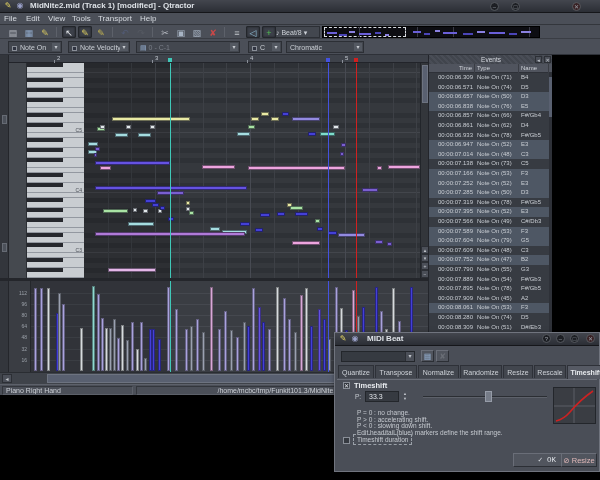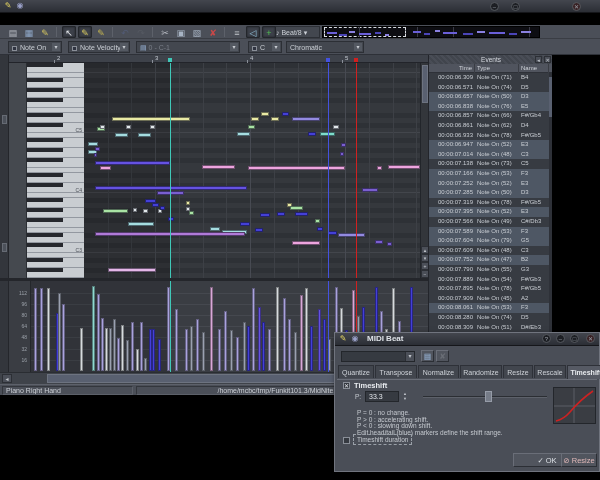--- a/index.html
+++ b/index.html
@@ -114,25 +114,34 @@
   #dur-box{border:1px dashed #9aa0a8;padding:1px 3px;}
 </style>
 </head>
 <body>
 
 <div id="screen">
 
   <div class="abs" id="titlebar">
     <span class="abs tb-ico" style="left:3px;color:#e0d060;">✎</span>
     <span class="abs tb-ico" style="left:15px;color:#9aa0c8;">◉</span>
+    <span class="abs" id="title-text">MidNite2.mid (Track 1) [modified] - Qtractor</span>
     <span class="abs winbtn" style="left:490px;">–</span>
     <span class="abs winbtn" style="left:511px;">□</span>
     <span class="abs winbtn" style="left:572px;background:#3a2326;">✕</span>
   </div>
 
+  <div class="abs" id="menubar">
+      <div class="menu-item" style="left: 4px;">File</div>
+      <div class="menu-item" style="left: 26px;">Edit</div>
+      <div class="menu-item" style="left: 48px;">View</div>
+      <div class="menu-item" style="left: 72px;">Tools</div>
+      <div class="menu-item" style="left: 98px;">Transport</div>
+      <div class="menu-item" style="left: 140px;">Help</div>
+    </div>
 
   <div class="abs" id="toolbar1">
     <div class="abs" id="snap-combo">♪ Beat/8 ▾</div>
     <div class="abs" id="thumbnail">
       <div class="abs" id="thumb-sel"></div>
     <div class="abs" style="left: 36px; top: 0px; width: 1px; height: 10px; background: rgb(58, 58, 70);"></div>
         <div class="abs" style="left: 94px; top: 0px; width: 1px; height: 10px; background: rgb(58, 58, 70);"></div>
         <div class="abs" style="left: 130px; top: 0px; width: 1px; height: 10px; background: rgb(58, 58, 70);"></div>
         <div class="abs" style="left: 206px; top: 0px; width: 1px; height: 10px; background: rgb(58, 58, 70);"></div>
         <div class="abs" style="left: 4px; top: 5px; width: 10px; height: 2px; background: rgb(106, 95, 216);"></div>
@@ -806,17 +815,17 @@
     <div id="dlg-help" style="position: absolute;">
         <div class="dlg-text" style="left: 22px; top: 76px;">P = 0 : no change.</div>
         <div class="dlg-text" style="left: 22px; top: 82.5px;">P &gt; 0 : accelerating shift.</div>
         <div class="dlg-text" style="left: 22px; top: 89px;">P &lt; 0 : slowing down shift.</div>
         <div class="dlg-text" style="left: 22px; top: 95.5px;">Edit head/tail (blue) markers define the shift range.</div>
       </div>
 
     <div class="abs chk" style="left:8px;top:104px;"></div>
     <span class="abs dlg-text" id="dur-box" style="left:18px;top:101px;">Timeshift duration</span>
 
-    <div class="dlg-btn" style="left:178px;width:68px;">✓ OK</div>
+    <div class="dlg-btn" style="left:178px;width:68px;font-family:Liberation Mono, monospace;">✓ OK</div>
     <div class="dlg-btn" style="left:226px;width:36px;color:#e0b8b8;">⊘ Resize</div>
   </div>
 
 </div>
 
 </body></html>

